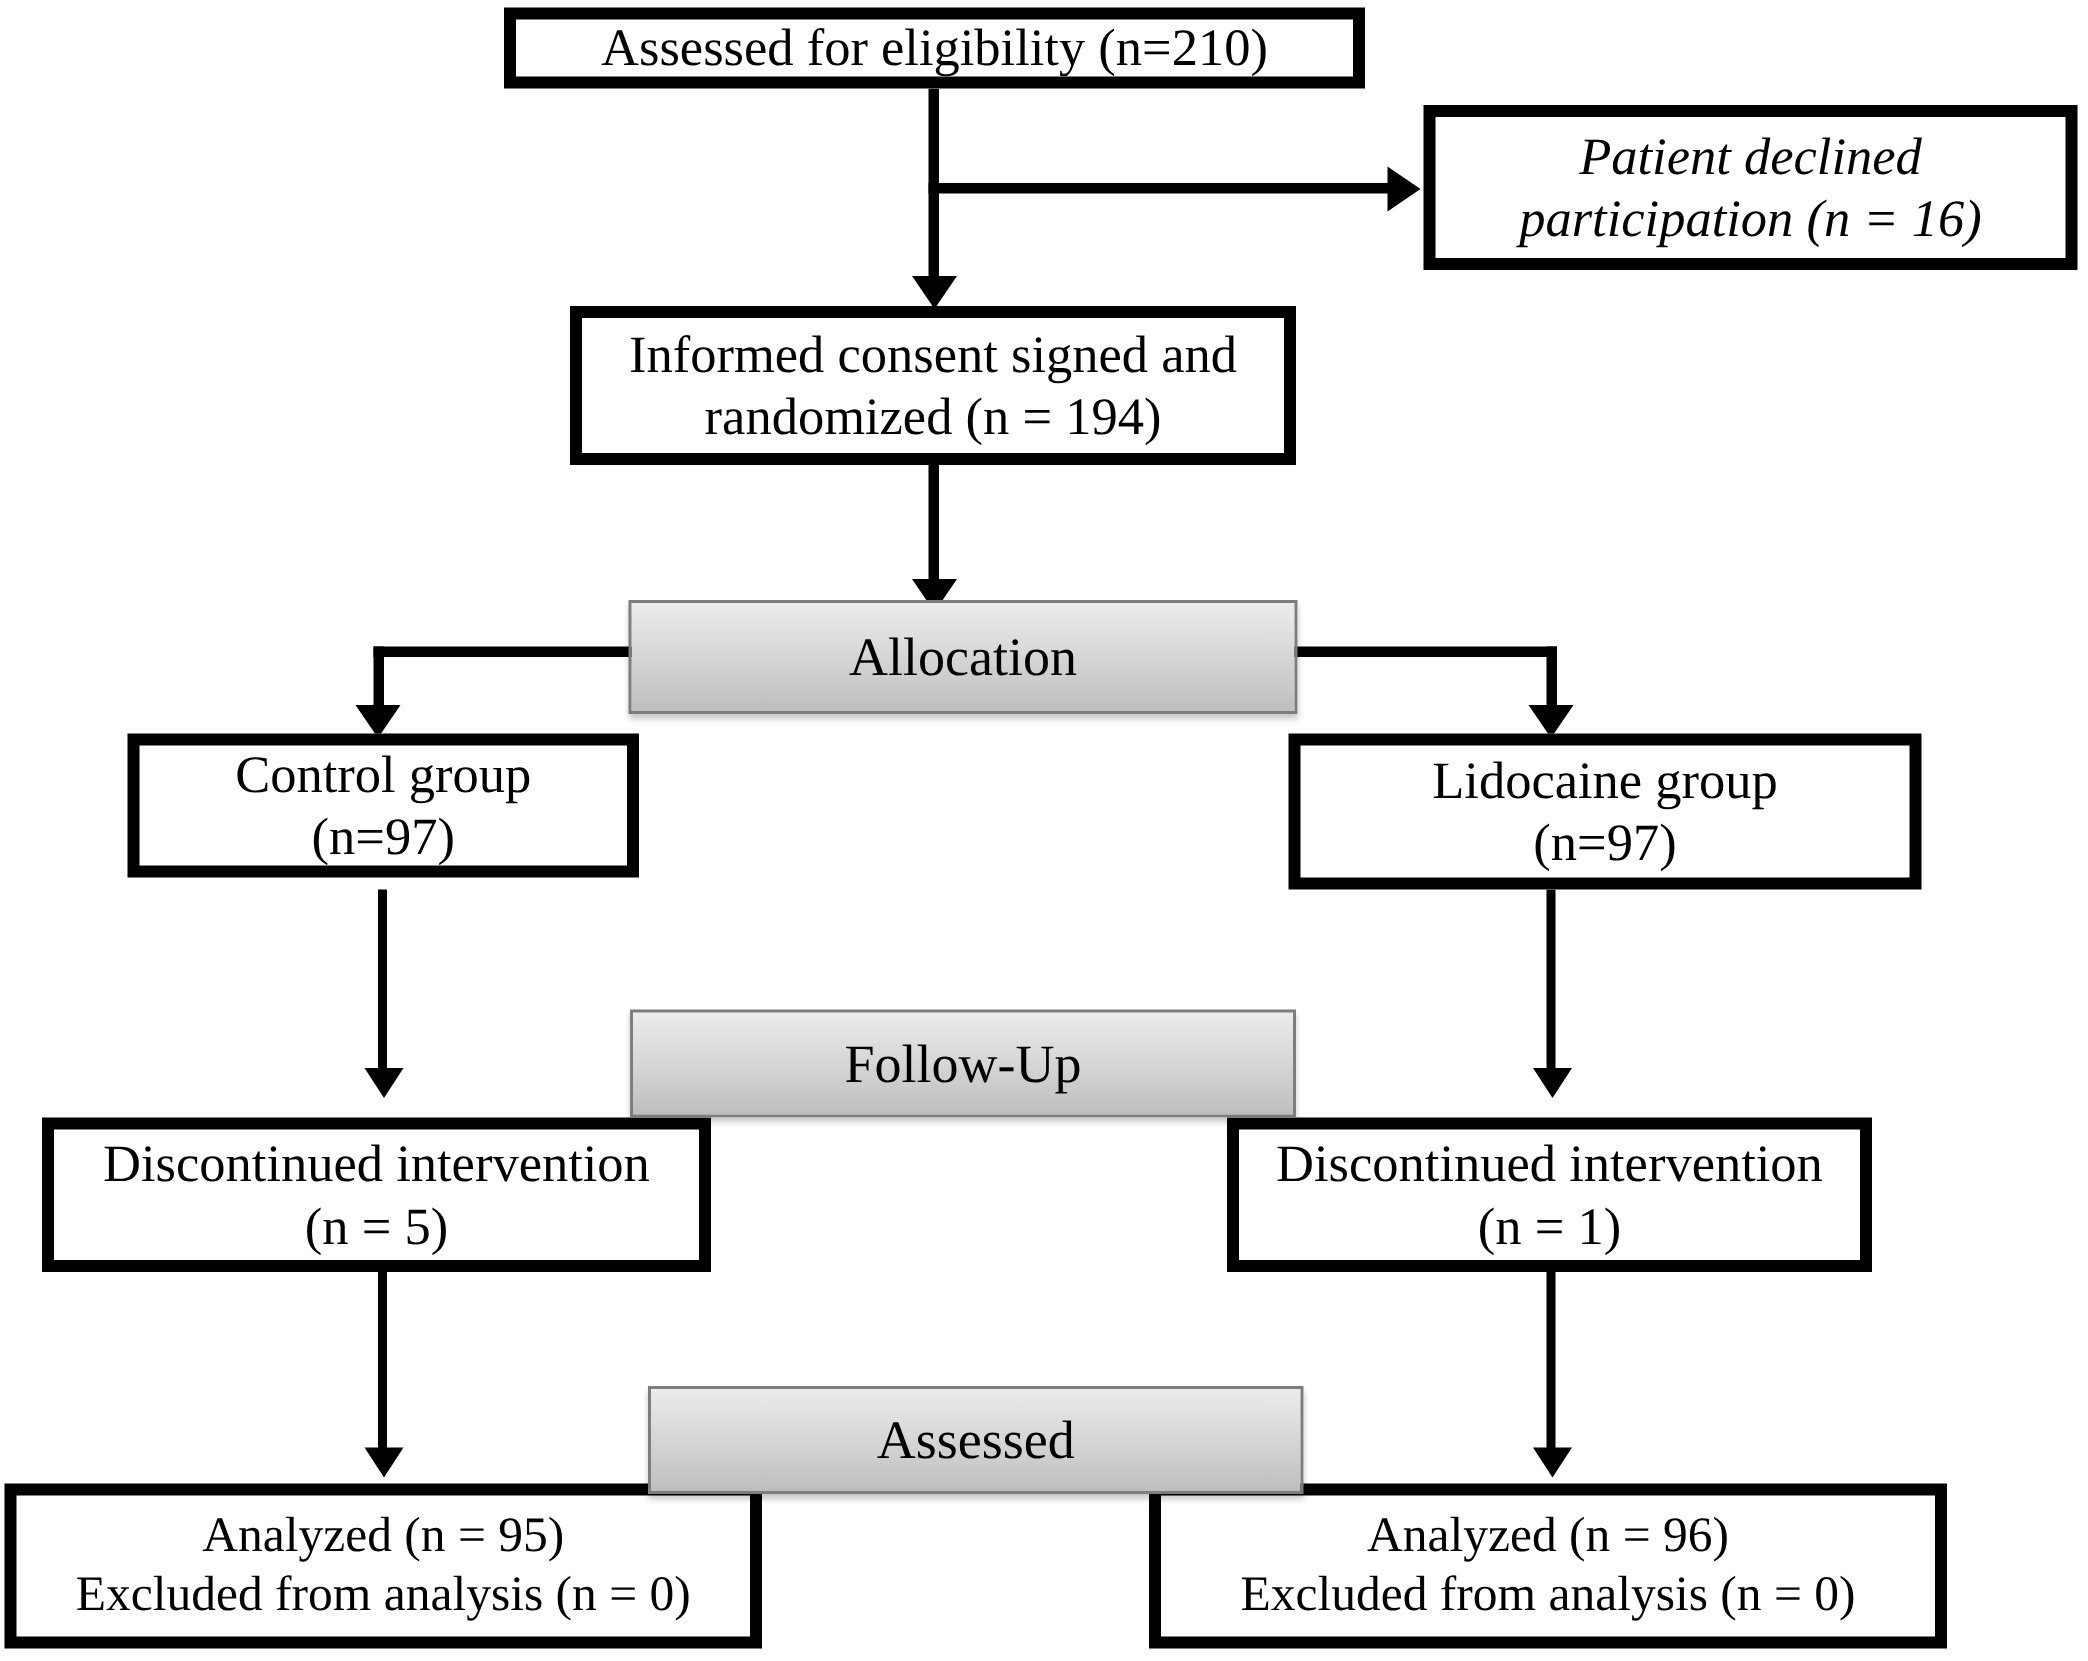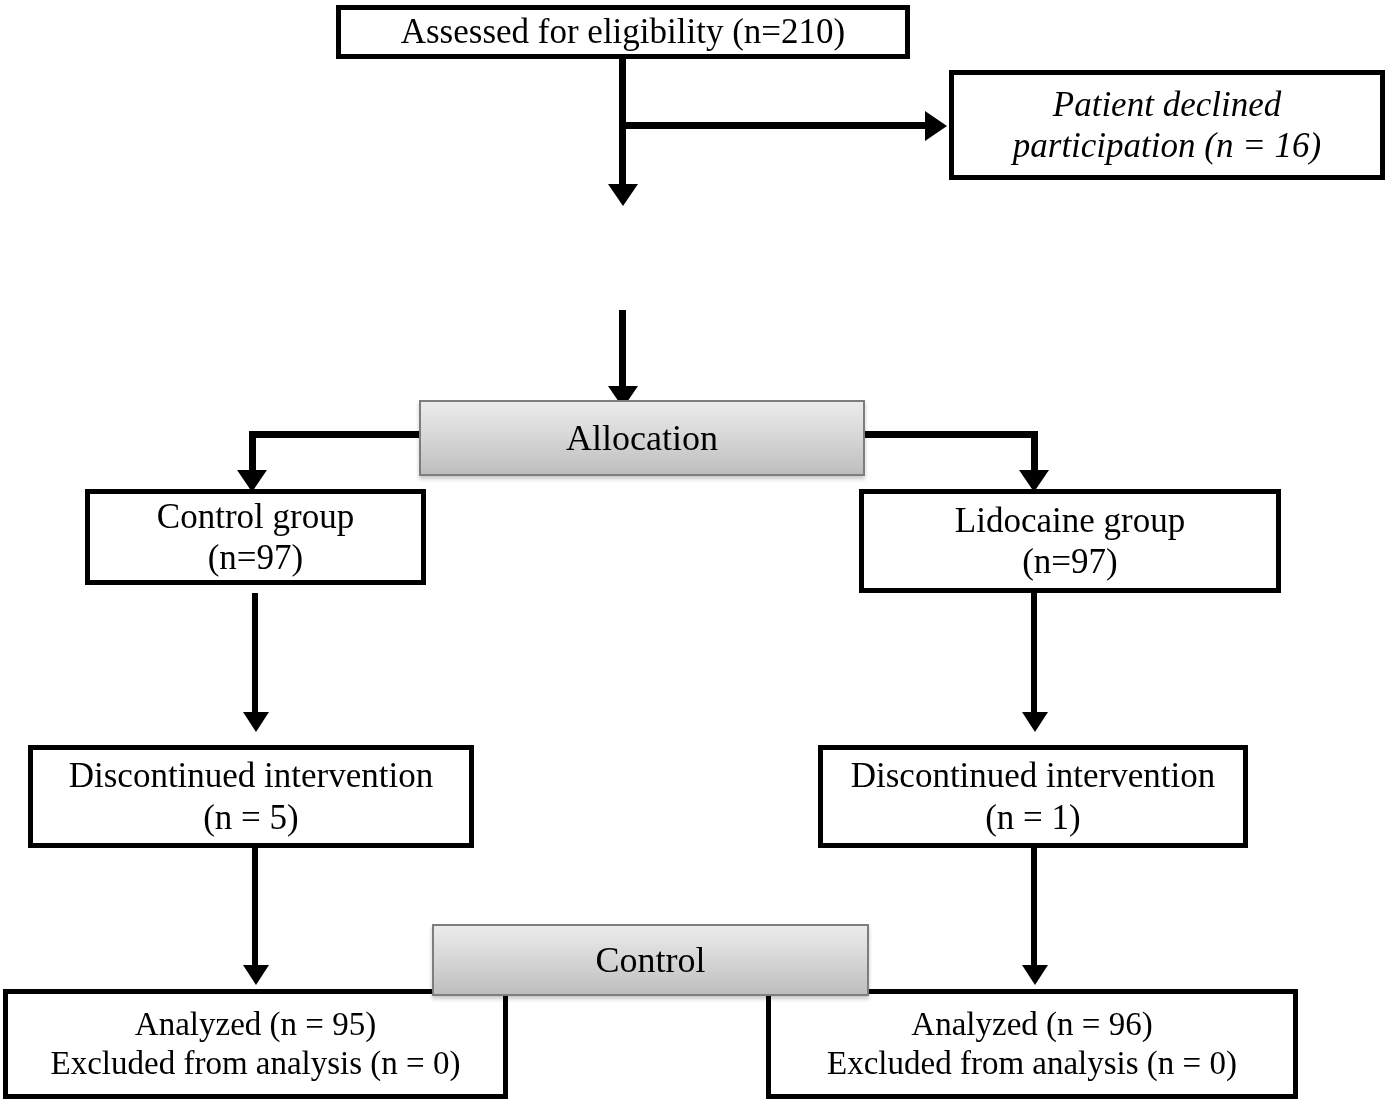--- a/index.html
+++ b/index.html
@@ -18,21 +18,21 @@
     height: 1107px;
     background: #ffffff;
     overflow: hidden;
   }
 
   
   .box {
     position: absolute;
     box-sizing: border-box;
     background: #ffffff;
-    border: 5px solid #000000;
+    border: 8px solid #000000;
     display: flex;
     flex-direction: column;
     align-items: center;
     justify-content: center;
     text-align: left;
     line-height: 1.18;
     font-size: 35px;
     z-index: 5;
     padding: 16px 4px;
   }
@@ -102,20 +102,24 @@
   <div class="arrow-down" style="left:608px; top:184px;"></div>
 
   <div class="hline" style="left:619px; top:122px; width:310px;"></div>
   <div class="arrow-right" style="left:925px; top:111px;"></div>
 
   <div class="box" style="left:949px; top:70px; width:436px; height:110px;font-style:italic;">
     <span class="line">Patient declined</span>
     <span class="line">participation (n = 16)</span>
   </div>
 
+  <div class="box" style="left:380px; top:204px; width:484px; height:106px;">
+    <span class="line">Informed consent signed and</span>
+    <span class="line">randomized (n = 194)</span>
+  </div>
 
   <div class="vline" style="left:619px; top:310px; height:80px;"></div>
   <div class="arrow-down" style="left:608px; top:386px;"></div>
 
   <div class="banner" style="left:419px; top:400px; width:446px; height:76px;">
     <span>Allocation</span>
   </div>
 
   <div class="hline" style="left:249px; top:431px; width:175px;"></div>
   <div class="vline" style="left:249px; top:431px; height:55px;"></div>
@@ -134,39 +138,42 @@
     <span class="line">Lidocaine group</span>
     <span class="line">(n=97)</span>
   </div>
 
   <div class="vline" style="left:252px; top:593px; width:6px; height:128px;"></div>
   <div class="arrow-down" style="left:243px; top:712px; border-left-width:13px; border-right-width:13px; border-top-width:20px;"></div>
 
   <div class="vline" style="left:1031px; top:593px; width:6px; height:128px;"></div>
   <div class="arrow-down" style="left:1022px; top:712px; border-left-width:13px; border-right-width:13px; border-top-width:20px;"></div>
 
+  <div class="banner" style="left:420px; top:673px; width:444px; height:72px;">
+    <span>Follow-Up</span>
+  </div>
 
   <div class="box" style="left:28px; top:745px; width:446px; height:103px;">
     <span class="line">Discontinued intervention</span>
     <span class="line">(n = 5)</span>
   </div>
 
   <div class="box" style="left:818px; top:745px; width:430px; height:103px;">
     <span class="line">Discontinued intervention</span>
     <span class="line">(n = 1)</span>
   </div>
 
   <div class="vline" style="left:252px; top:848px; width:6px; height:126px;"></div>
   <div class="arrow-down" style="left:243px; top:965px; border-left-width:13px; border-right-width:13px; border-top-width:20px;"></div>
 
   <div class="vline" style="left:1031px; top:848px; width:6px; height:126px;"></div>
   <div class="arrow-down" style="left:1022px; top:965px; border-left-width:13px; border-right-width:13px; border-top-width:20px;"></div>
 
   <div class="banner" style="left:432px; top:924px; width:437px; height:72px;">
-    <span>Control</span>
+    <span>Assessed</span>
   </div>
 
   <div class="box" style="left:3px; top:989px; width:505px; height:110px; font-size:33px;">
     <span class="line">Analyzed (n = 95)</span>
     <span class="line">Excluded from analysis (n = 0)</span>
   </div>
 
   <div class="box" style="left:766px; top:989px; width:532px; height:110px; font-size:33px;">
     <span class="line">Analyzed (n = 96)</span>
     <span class="line">Excluded from analysis (n = 0)</span>

